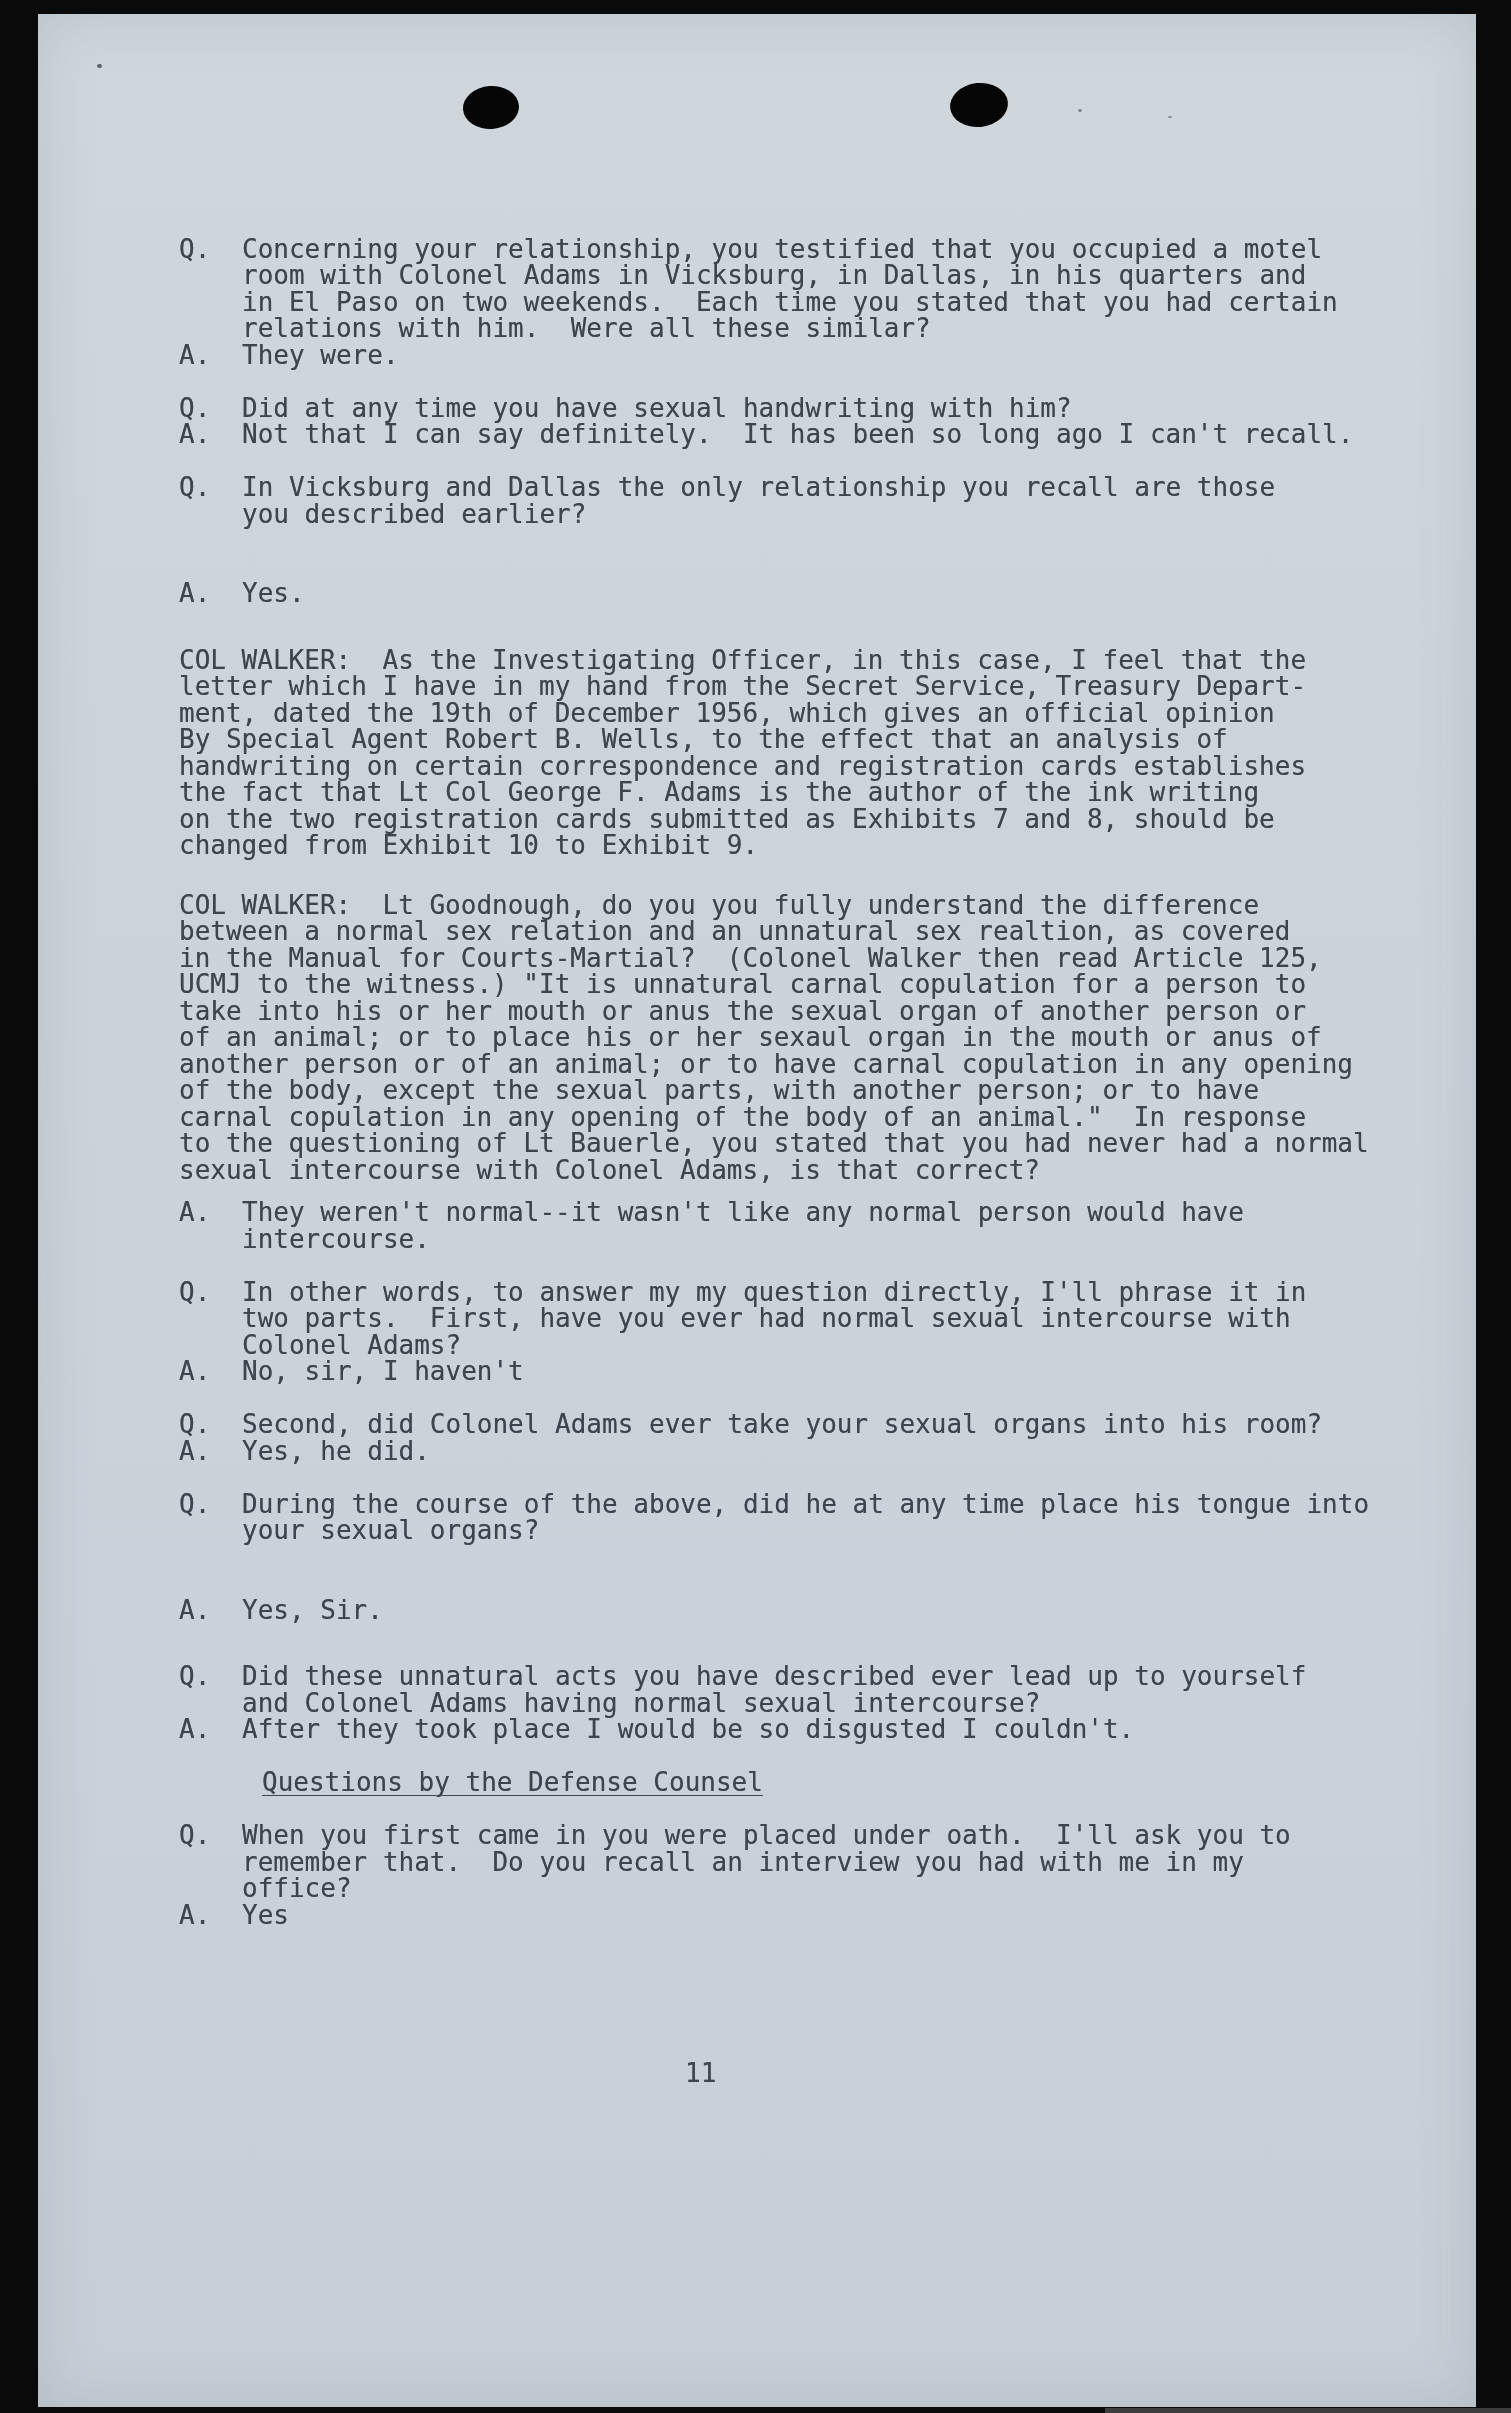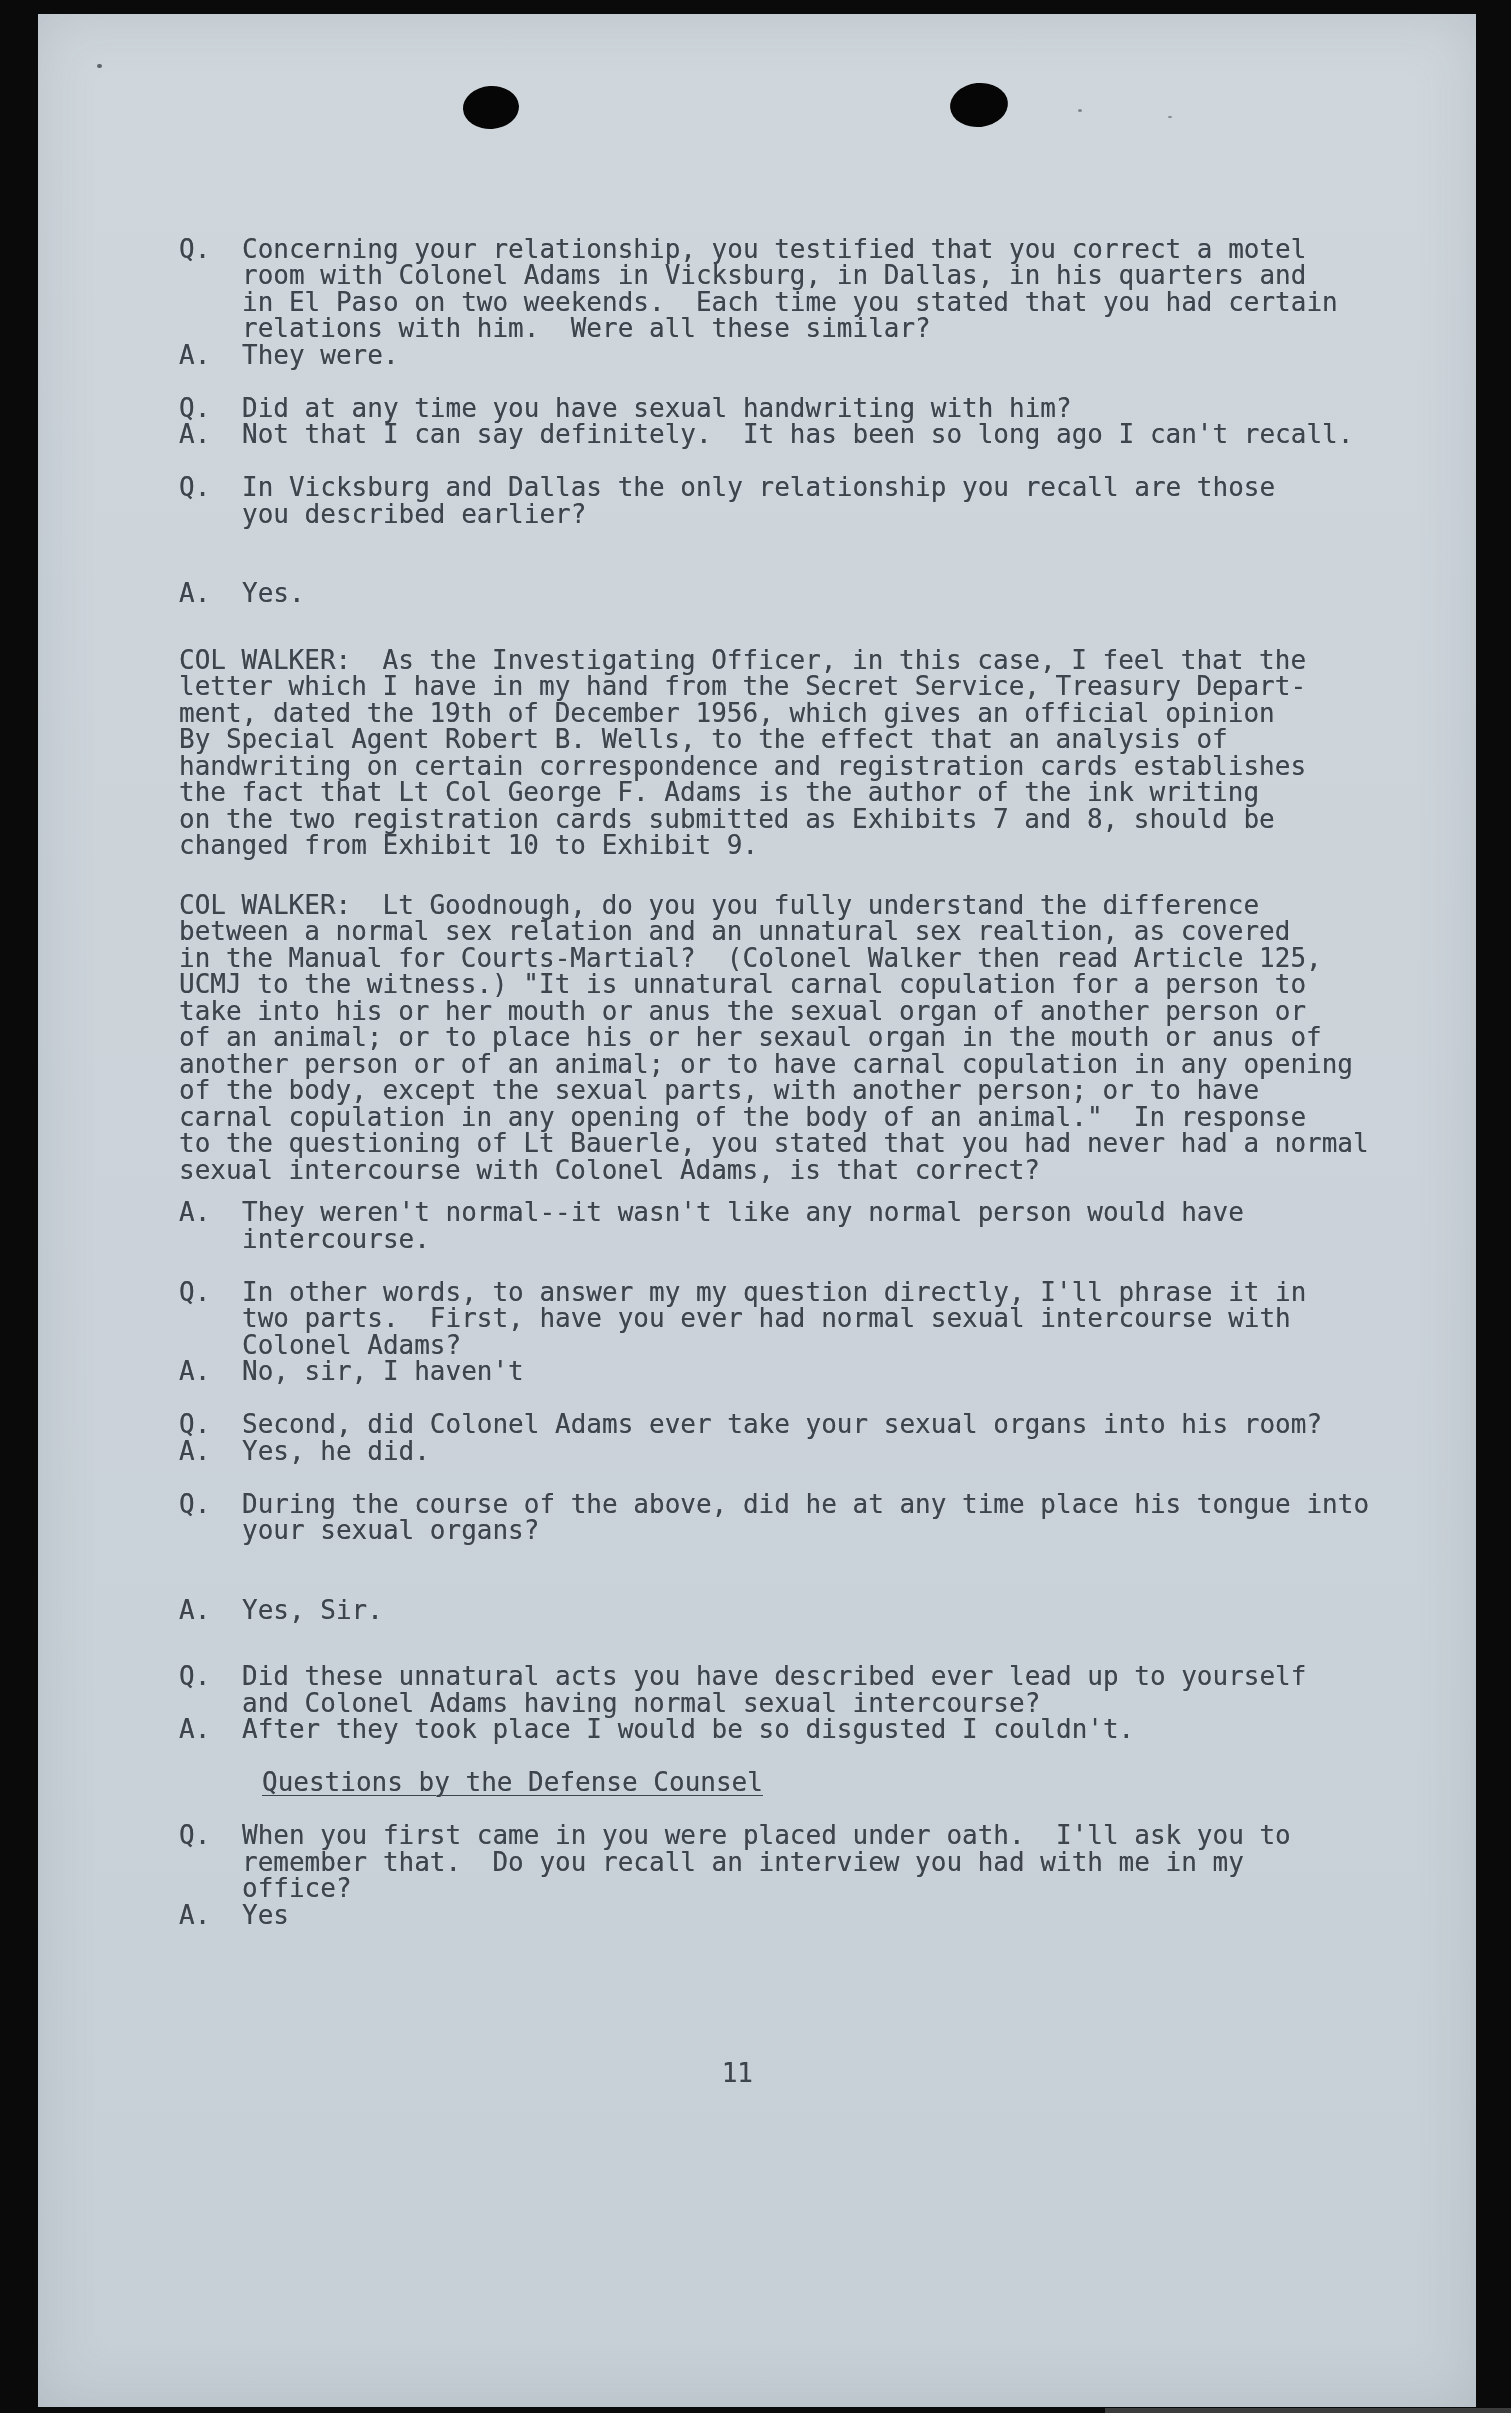--- a/index.html
+++ b/index.html
@@ -67,41 +67,41 @@
     margin-left: 83px;
     text-decoration: underline;
     text-underline-offset: 4.3px;
     text-decoration-thickness: 1.4px;
   }
   .page-number {
     position: absolute;
     left: 647px;
     top: 2046px;
     width: 68px;
-    text-align: right;
+    text-align: left;
     font-size: 26px;
     line-height: 26.5px;
     color: #3e444c;
     text-shadow: 0 0 0.5px rgba(55,60,68,0.55);
   }
 </style>
 </head>
 <body>
 
 <div class="paper">
   <div class="hole h1"></div>
   <div class="hole h2"></div>
   <div class="speck s1"></div>
   <div class="speck s2"></div>
   <div class="speck s3"></div>
 
   <div class="content">
       <div class="block q" style="margin-bottom: 0px;">
         <span class="label">Q.</span>
-        <span class="text">Concerning your relationship, you testified that you correct a motel
+        <span class="text">Concerning your relationship, you testified that you occupied a motel
 room with Colonel Adams in Vicksburg, in Dallas, in his quarters and
 in El Paso on two weekends.  Each time you stated that you had certain
 relations with him.  Were all these similar?</span>
       </div>
       <div class="block a" style="margin-bottom: 26.5px;">
         <span class="label">A.</span>
         <span class="text">They were.</span>
       </div>
       <div class="block q" style="margin-bottom: 0px;">
         <span class="label">Q.</span>

